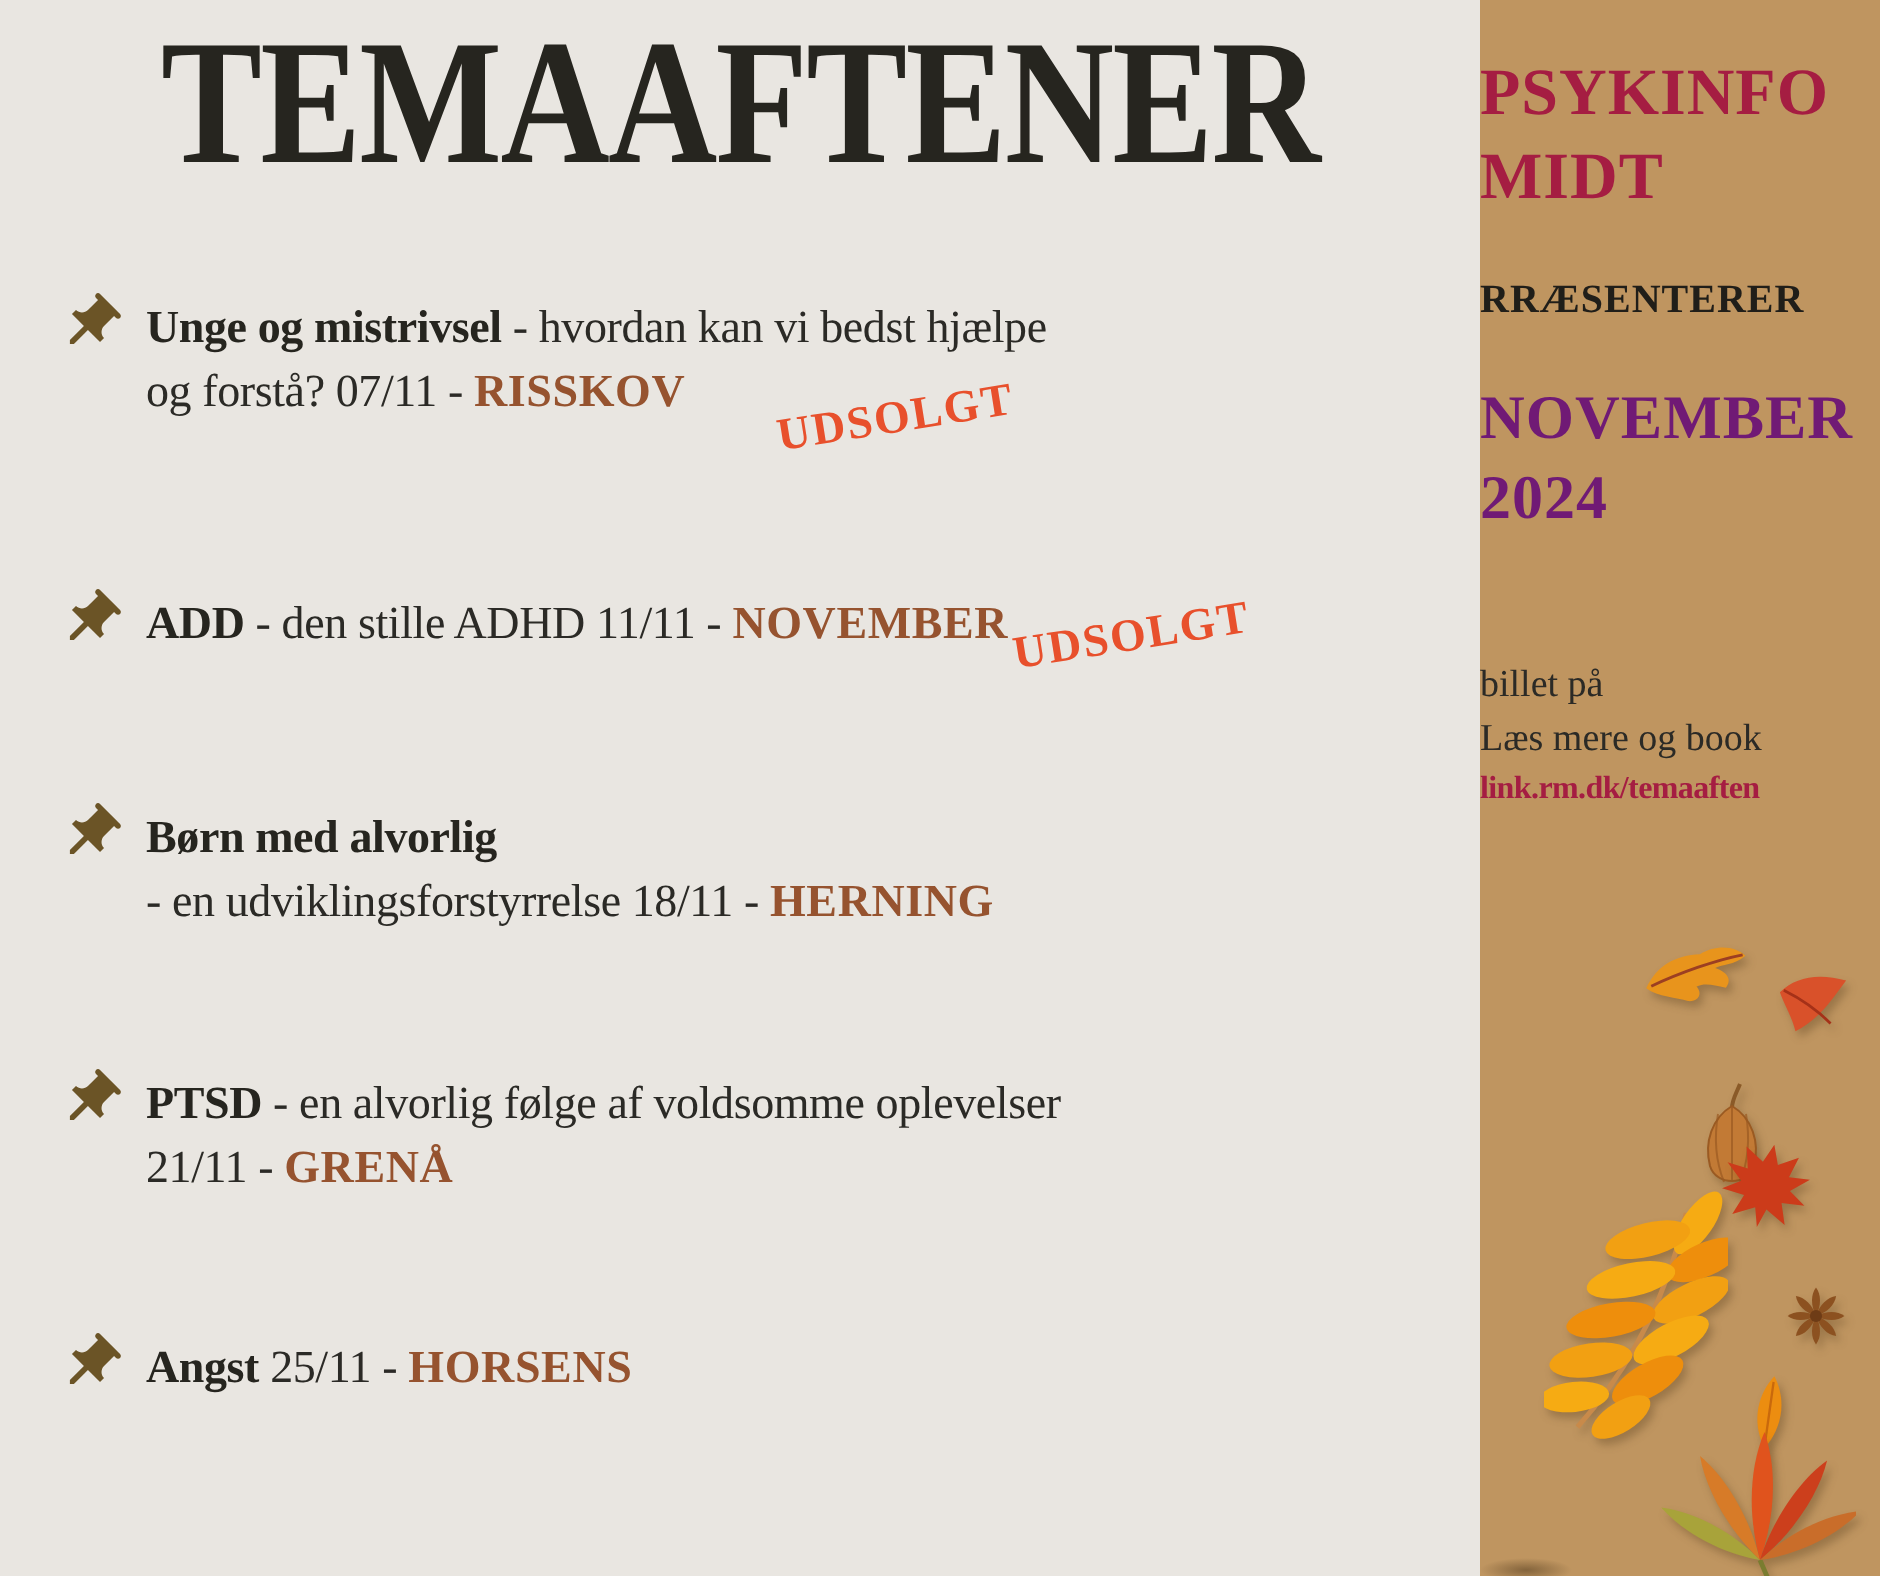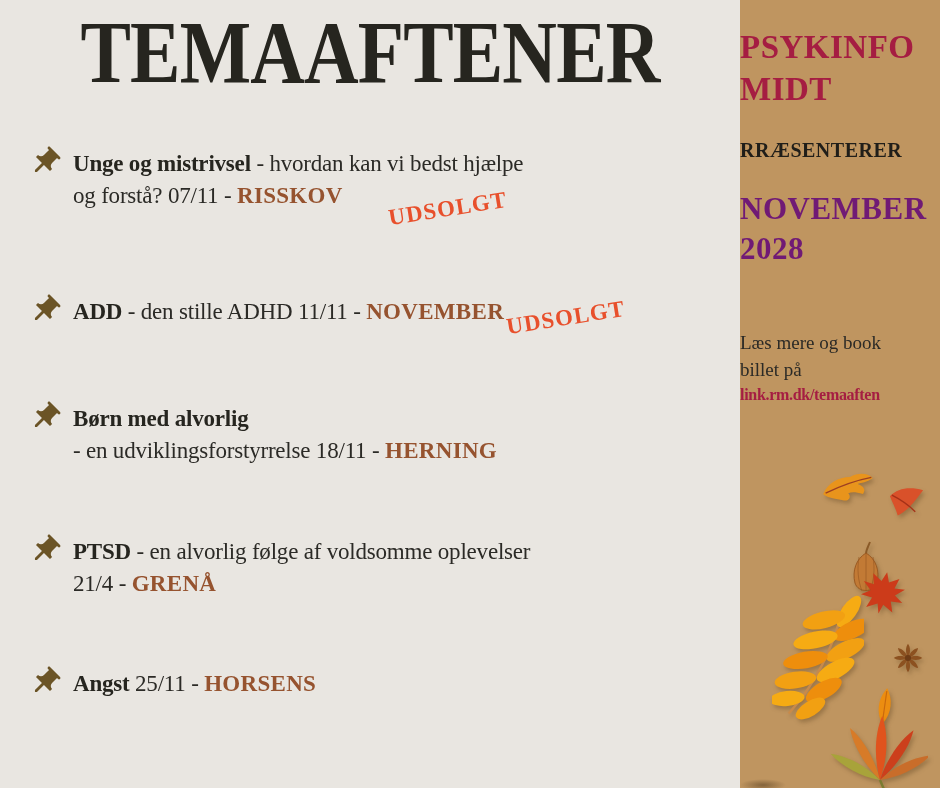--- a/index.html
+++ b/index.html
@@ -93,21 +93,21 @@
     </div>
 
     <div class="event" style="top:536px">
       <span class="pin">
         <svg viewBox="0 0 24 24">
             <path fill="#6b5426" d="M16 9V4h1c.55 0 1-.45 1-1s-.45-1-1-1H7c-.55 0-1 .45-1 1s.45 1 1 1h1v5c0 1.66-1.34 3-3 3v2h5.97v7l1 1 1-1v-7H19v-2c-1.66 0-3-1.34-3-3z"></path>
           </svg>
       </span>
       <div class="etext">
         <div><b>PTSD</b><span> - en alvorlig følge af voldsomme oplevelser</span></div>
-        <div><span>21/4 - </span><b class="loc">GRENÅ</b></div>
+        <div><span>21/11 - </span><b class="loc">GRENÅ</b></div>
       </div>
     </div>
 
     <div class="event" style="top:668px">
       <span class="pin">
         <svg viewBox="0 0 24 24">
             <path fill="#6b5426" d="M16 9V4h1c.55 0 1-.45 1-1s-.45-1-1-1H7c-.55 0-1 .45-1 1s.45 1 1 1h1v5c0 1.66-1.34 3-3 3v2h5.97v7l1 1 1-1v-7H19v-2c-1.66 0-3-1.34-3-3z"></path>
           </svg>
       </span>
       <div class="etext">
@@ -121,26 +121,26 @@
 
     <div class="brand">
       <div>PSYKINFO</div>
       <div>MIDT</div>
     </div>
 
     <div class="presents">RRÆSENTERER</div>
 
     <div class="month">
       <div>NOVEMBER</div>
-      <div>2028</div>
+      <div>2024</div>
     </div>
 
     <div class="info">
+      <div>billet på</div>
       <div>Læs mere og book</div>
-      <div>billet på</div>
     </div>
     <a class="booklink" href="#">link.rm.dk/temaaften</a>
 
     <span class="leaf" style="left:80px; top:470px">
       <svg width="56" height="38" viewBox="0 0 85 55" style="transform:rotate(-8deg)">
         <path d="M4 30 C14 14 30 8 48 10 C62 4 76 8 82 16 C72 22 64 20 58 22 C66 26 70 32 64 38 C54 34 48 32 42 34 C46 40 42 46 34 44 C26 40 12 38 4 30 Z" fill="#e8941c"></path>
         <path d="M8 29 C30 22 60 16 80 15" stroke="#9c3f22" stroke-width="2.2" fill="none"></path>
       </svg>
     </span>
 

